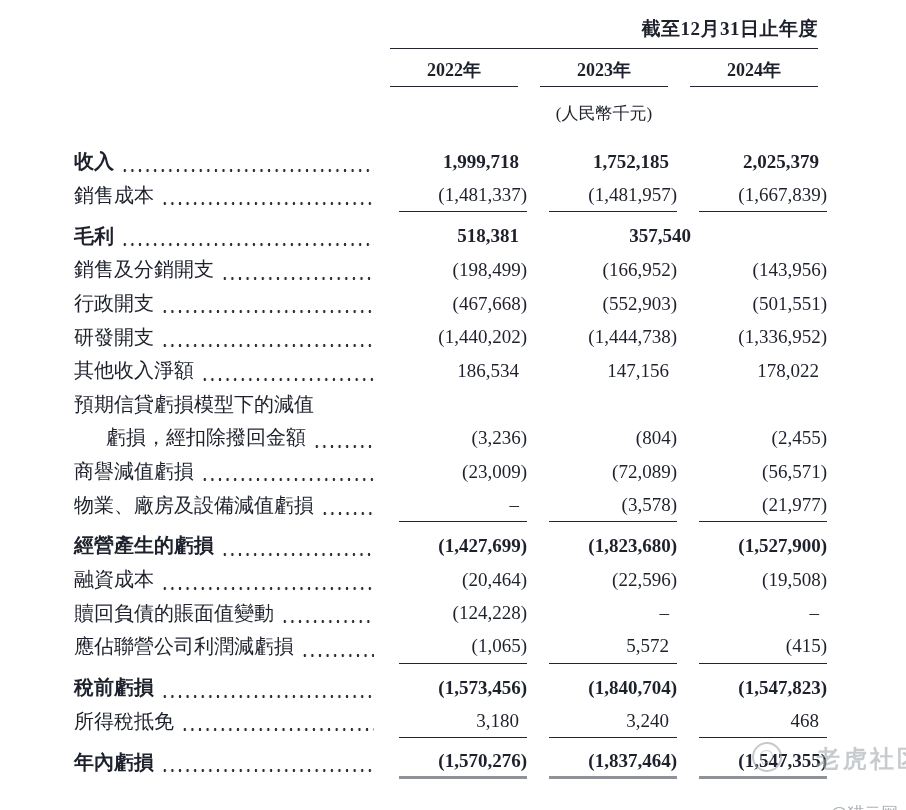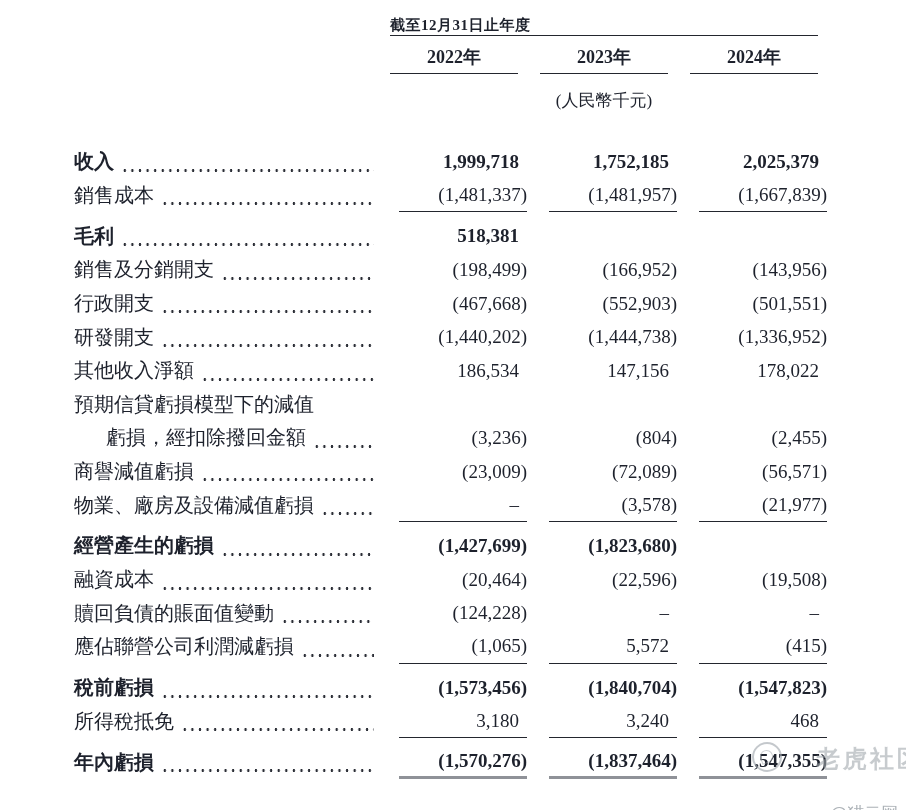--- a/index.html
+++ b/index.html
@@ -6,22 +6,22 @@
   body{
     width:906px;height:810px;background:#ffffff;
     font-family:"Liberation Serif","DejaVu Serif",serif;
     color:#1d212c;overflow:hidden;
   }
   .page{position:relative;width:906px;height:810px;background:#fff;}
 
   
   .head{position:absolute;left:390px;top:16px;width:428px;}
   .head-title{
-    font-weight:bold;font-size:15px;text-align:left;
-    border-bottom:1.6px solid #23262e;letter-spacing:.5px;
+    font-weight:bold;font-size:19px;text-align:right;
+    padding-bottom:6px;border-bottom:1.6px solid #23262e;letter-spacing:.5px;
   }
   .years{display:grid;grid-template-columns:128px 22px 128px 22px 128px;}
   .year{
     font-weight:bold;font-size:18px;text-align:center;
     padding:9px 0 4px;border-bottom:1.6px solid #23262e;
   }
   .unit{
     margin-left:150px;width:128px;text-align:center;
     font-size:17px;margin-top:15px;white-space:nowrap;
   }
@@ -119,20 +119,21 @@
         <div class="val">(1,667,839)</div>
       </div>
       <div class="row bold gap">
         <div class="lbl">
           <span class="txt">毛利</span>
           <span class="dots"></span>
         </div>
         <div class="val pos">518,381</div>
         <div class="gapcell"></div>
         <div class="gapcell"></div>
+        <div class="val pos">357,540</div>
       </div>
       <div class="row">
         <div class="lbl">
           <span class="txt">銷售及分銷開支</span>
           <span class="dots"></span>
         </div>
         <div class="val">(198,499)</div>
         <div class="gapcell"></div>
         <div class="val">(166,952)</div>
         <div class="gapcell"></div>
@@ -216,20 +217,21 @@
       </div>
       <div class="row bold gap">
         <div class="lbl">
           <span class="txt">經營產生的虧損</span>
           <span class="dots"></span>
         </div>
         <div class="val">(1,427,699)</div>
         <div class="gapcell"></div>
         <div class="val">(1,823,680)</div>
         <div class="gapcell"></div>
+        <div class="val">(1,527,900)</div>
       </div>
       <div class="row">
         <div class="lbl">
           <span class="txt">融資成本</span>
           <span class="dots"></span>
         </div>
         <div class="val">(20,464)</div>
         <div class="gapcell"></div>
         <div class="val">(22,596)</div>
         <div class="gapcell"></div>

